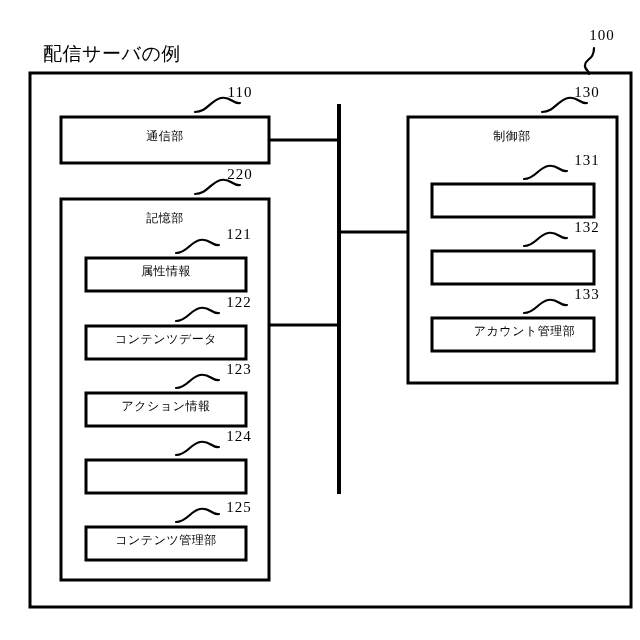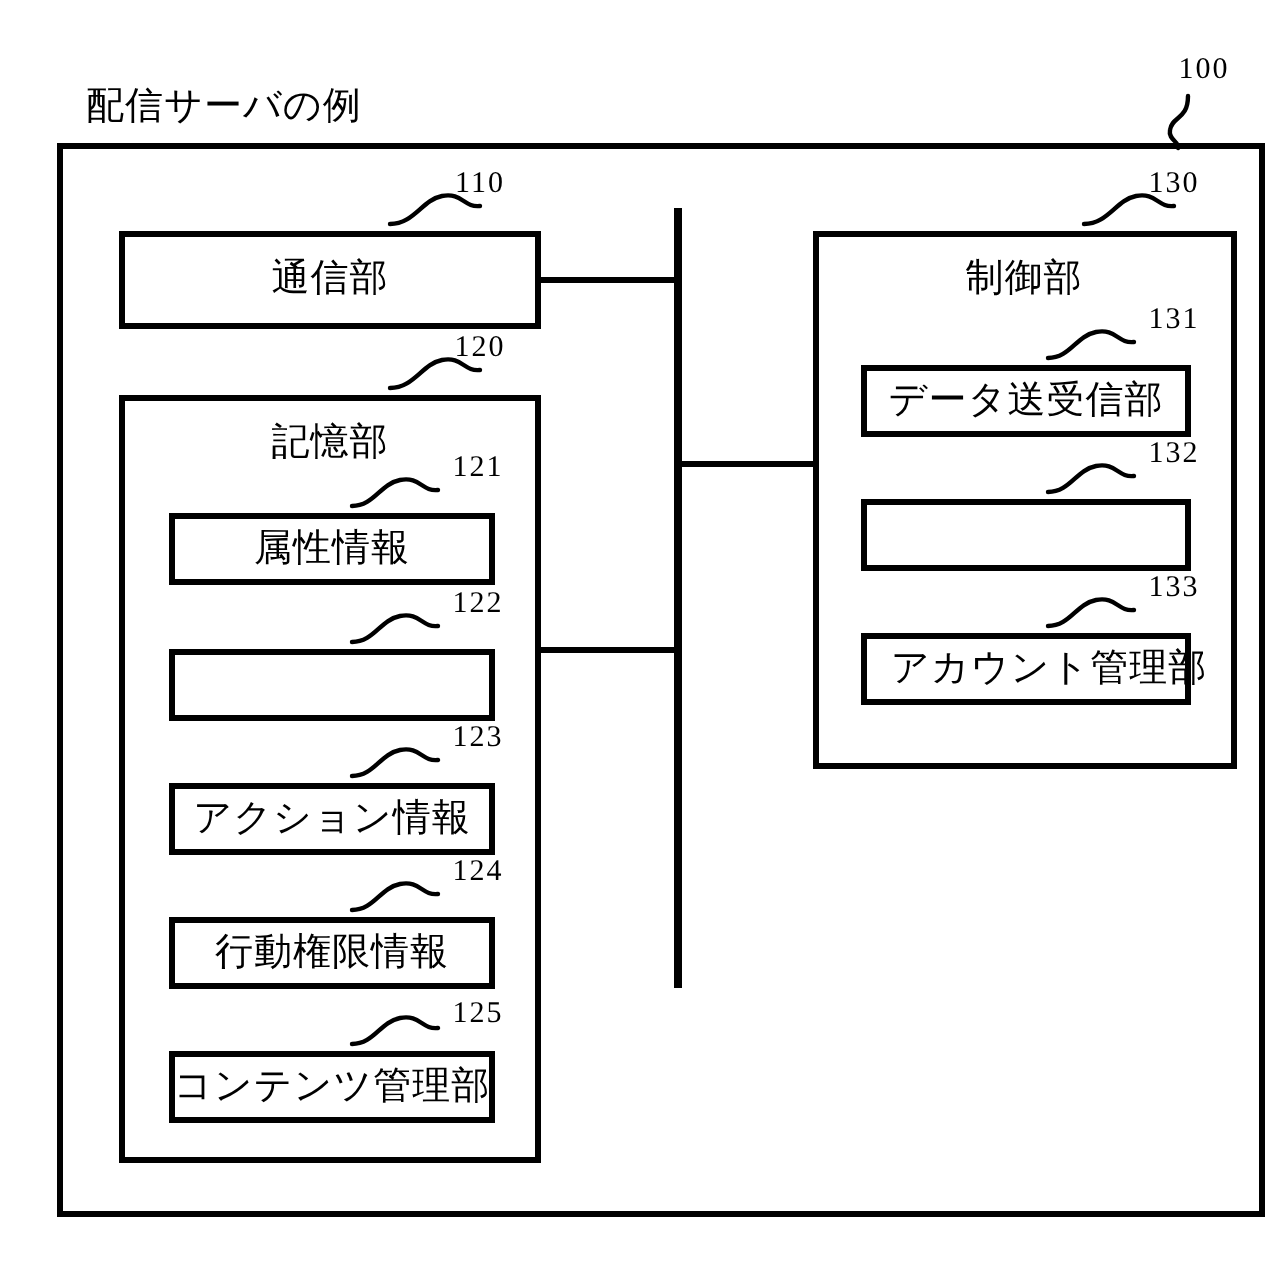--- a/index.html
+++ b/index.html
@@ -26,21 +26,21 @@
     height: 640px;
   }
   .lbl {
     position: absolute;
     white-space: nowrap;
     color: #000000;
     line-height: 1;
   }
   
   .jp {
-    font-size: 19px;
+    font-size: 12px;
     letter-spacing: 0.5px;
     font-family: "DejaVu Sans", "Liberation Sans", sans-serif;
     font-weight: 500;
   }
   .jp-title {
     font-size: 19px;
     letter-spacing: 0.5px;
     font-family: "DejaVu Sans", "Liberation Sans", sans-serif;
     font-weight: 500;
   }
@@ -106,40 +106,39 @@
   </svg>
 
   <div class="lbl jp-title" style="left:24px; top:44px;">配信サーバの例</div>
 
   <div class="lbl num ctr" style="left:583px; top:28px;">100</div>
 
   <div class="lbl jp ctr" style="left:146px; top:130px;">通信部</div>
   <div class="lbl num ctr" style="left:221px; top:85px;">110</div>
 
   <div class="lbl jp ctr" style="left:146px; top:212px;">記憶部</div>
-  <div class="lbl num ctr" style="left:221px; top:167px;">120</div>
+  <div class="lbl num ctr" style="left:221px; top:167px;">220</div>
 
   <div class="lbl jp ctr" style="left:147px; top:265px;text-align:right;">属性情報</div>
   <div class="lbl num ctr" style="left:220px; top:227px;">121</div>
 
+  <div class="lbl jp ctr" style="left:147px; top:333px;">コンテンツデータ</div>
   <div class="lbl num ctr" style="left:220px; top:295px;">122</div>
 
   <div class="lbl jp ctr" style="left:147px; top:400px;">アクション情報</div>
   <div class="lbl num ctr" style="left:220px; top:362px;">123</div>
 
-  <div class="lbl jp ctr" style="left:147px; top:467px;">行動権限情報</div>
   <div class="lbl num ctr" style="left:220px; top:429px;">124</div>
 
   <div class="lbl jp ctr" style="left:147px; top:534px;">コンテンツ管理部</div>
   <div class="lbl num ctr" style="left:220px; top:500px;">125</div>
 
   <div class="lbl jp ctr" style="left:493px; top:130px;">制御部</div>
   <div class="lbl num ctr" style="left:568px; top:85px;">130</div>
 
-  <div class="lbl jp ctr" style="left:494px; top:191px;">データ送受信部</div>
   <div class="lbl num ctr" style="left:568px; top:153px;">131</div>
 
   <div class="lbl num ctr" style="left:568px; top:220px;">132</div>
 
   <div class="lbl jp ctr" style="left:494px; top:325px;padding-left:23px;">アカウント管理部</div>
   <div class="lbl num ctr" style="left:568px; top:287px;">133</div>
 
 </div>
 
 </body></html>

